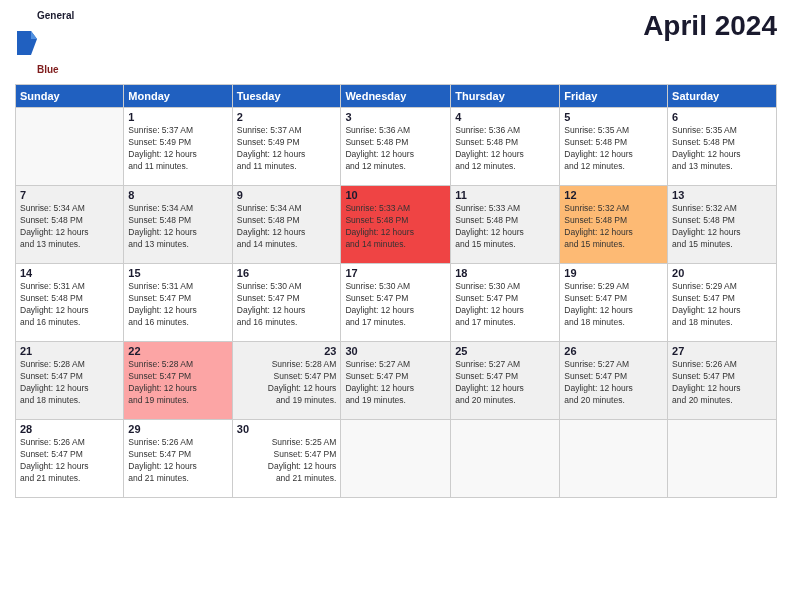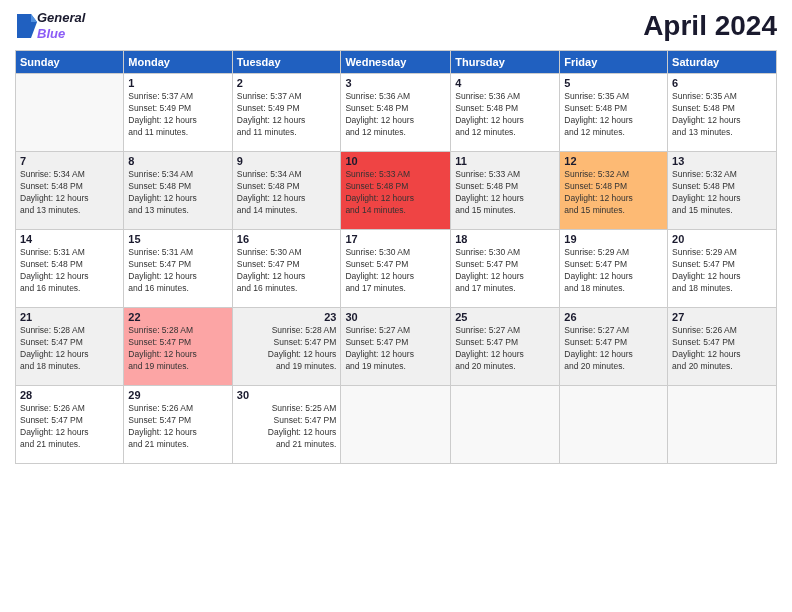--- a/index.html
+++ b/index.html
@@ -21,27 +21,26 @@
       align-items: flex-start;
       margin-bottom: 8px;
     }
     .logo {
       display: flex;
       align-items: center;
     }
     .logo-text {
       display: flex;
       flex-direction: column;
-      font-size: 13px;
+      font-size: 10px;
       font-weight: bold;
       line-height: 1.2;
-      font-style: italic;
     }
     .logo-general { color: #1a1a2e; }
-    .logo-blue { color: #8b5cf6; }
+    .logo-blue { color: #7f1d1d; margin-top: 42px; }
     .logo-icon {
       width: 20px;
       height: 24px;
       margin-left: 2px;
     }
     .title-section {
       text-align: right;
     }
     .month-title {
       font-size: 28px;

